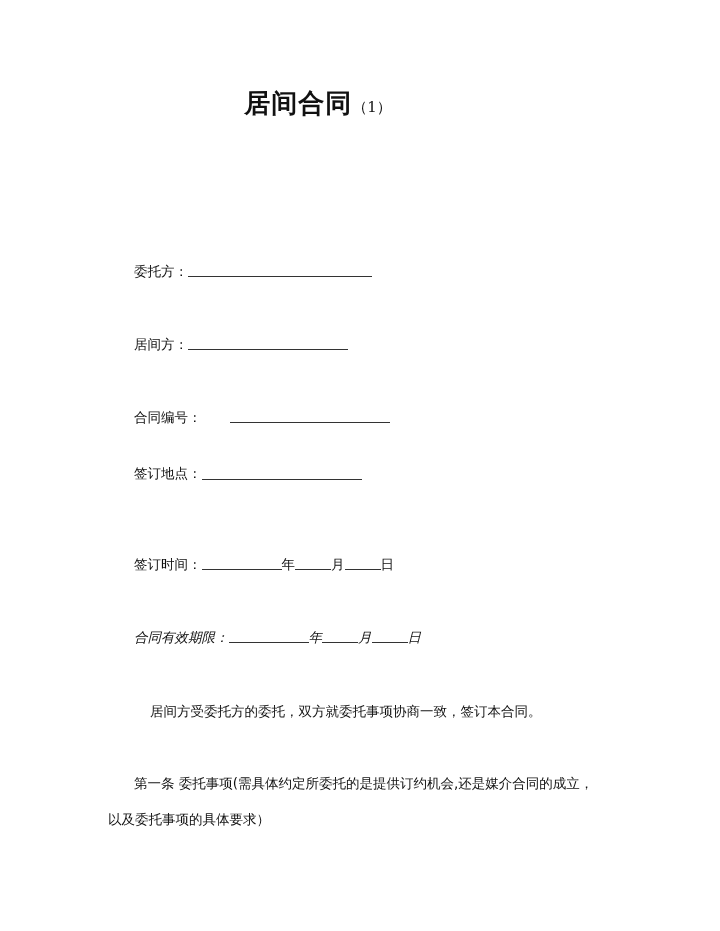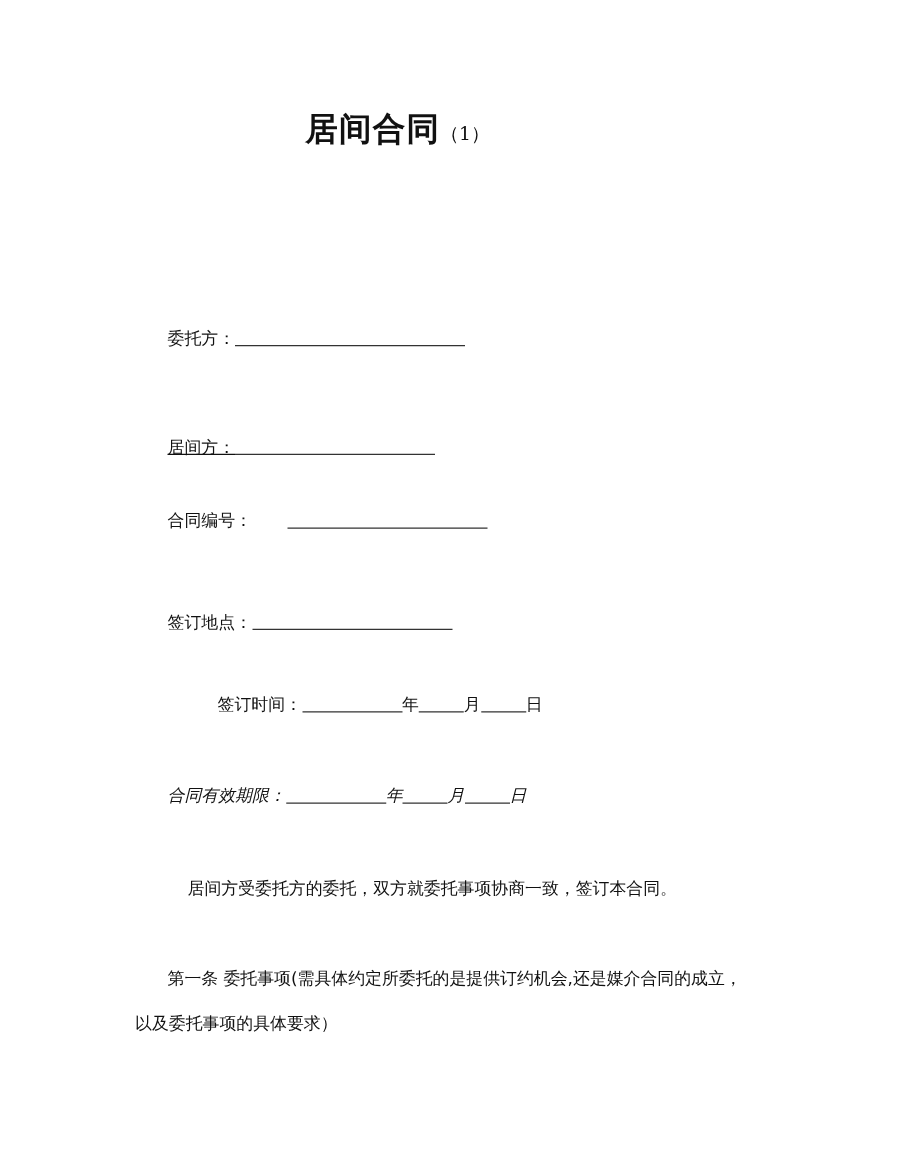--- a/index.html
+++ b/index.html
@@ -26,36 +26,36 @@
 
 <div class="title">
   <span>居间合同</span><span class="num">（1）</span>
 </div>
 
 <div class="field" style="top:262px;">
   <span>委托方：</span>
   <span class="blank" style="width:184px;"></span>
 </div>
 
-<div class="field" style="top:349px;text-decoration:underline;">
+<div class="field" style="top:335px;">
   <span>居间方：</span>
   <span class="blank" style="width:160px;"></span>
 </div>
 
 <div class="field" style="top:408px;gap:28px;">
   <span>合同编号：</span>
   <span class="blank" style="width:160px;"></span>
 </div>
 
-<div class="field" style="top:489px;font-family:Liberation Serif, serif;">
+<div class="field" style="top:465px;font-family:Liberation Serif, serif;">
   <span>签订地点：</span>
   <span class="blank" style="width:160px;"></span>
 </div>
 
-<div class="field" style="top:555px;margin-left:40px;">
+<div class="field" style="top:555px;">
   <span>签订时间：</span>
   <span class="blank" style="width:80px;"></span>
   <span>年</span>
   <span class="blank" style="width:36px;"></span>
   <span>月</span>
   <span class="blank" style="width:36px;"></span>
   <span>日</span>
 </div>
 
 <div class="field" style="top:628px;font-style:italic;">

